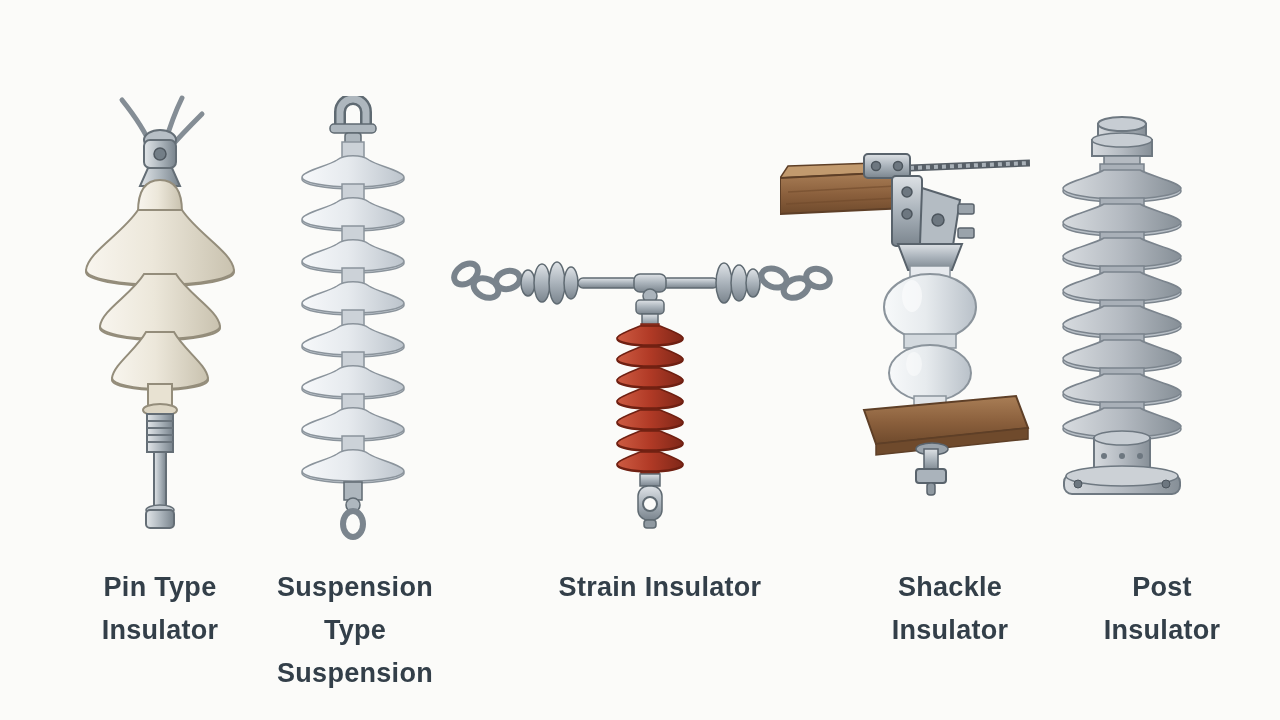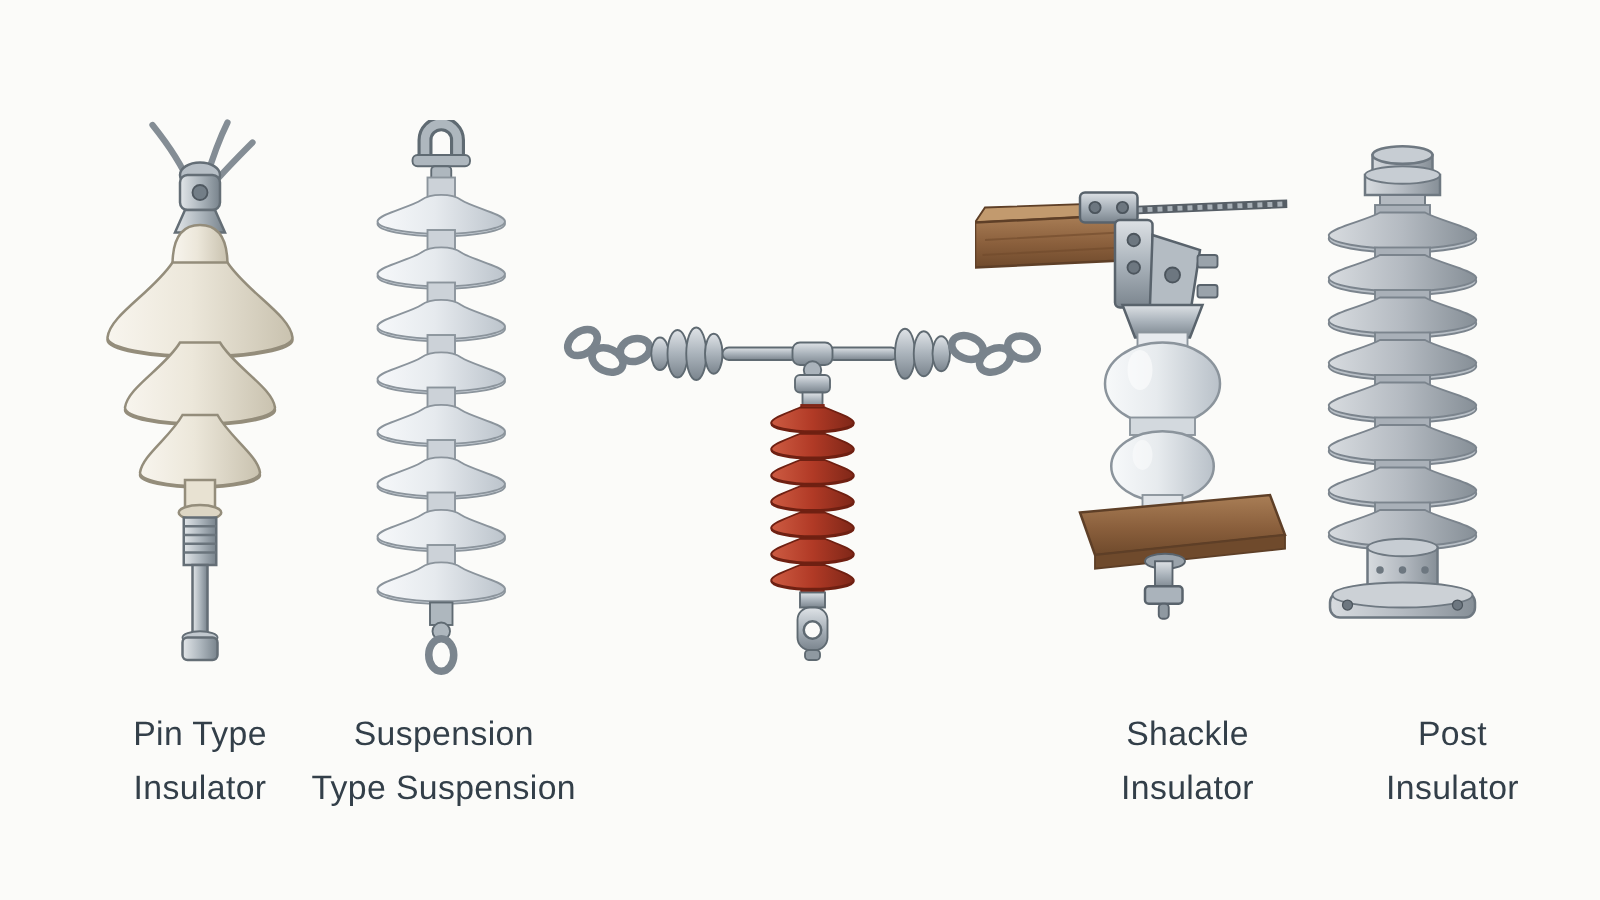--- a/index.html
+++ b/index.html
@@ -5,21 +5,21 @@
   html,body{margin:0;padding:0;}
   body{
     width:1280px;height:720px;position:relative;overflow:hidden;
     background:#fbfbf9;
     font-family:"Liberation Sans", sans-serif;
   }
   .canvas{position:absolute;inset:0;}
   .art{position:absolute;}
   .caption{
     position:absolute;top:566px;text-align:center;
-    color:#333f49;font-size:27px;font-weight:400;letter-spacing:.3px;line-height:43px;
+    color:#333f49;font-size:27px;font-weight:700;letter-spacing:.3px;line-height:43px;
   }
   .caption .line{display:block;}
   .cap1{left:58px;width:204px;}
   .cap2{left:245px;width:220px;}
   .cap3{left:530px;width:260px;}
   .cap4{left:848px;width:204px;}
   .cap5{left:1060px;width:204px;}
   .art1{left:78px;top:88px;}
   .art2{left:288px;top:96px;}
   .art3{left:450px;top:238px;}
@@ -358,20 +358,24 @@
   </div>
 
   <div class="caption cap1">
     <span class="line">Pin Type</span>
     <span class="line">Insulator</span>
   </div>
   <div class="caption cap2">
     <span class="line">Suspension</span>
     <span class="line">Type Suspension</span>
   </div>
+  <div class="caption cap3">
+    <span class="line">Strain Insulator</span>
+    <span class="line"></span>
+  </div>
   <div class="caption cap4">
     <span class="line">Shackle</span>
     <span class="line">Insulator</span>
   </div>
   <div class="caption cap5">
     <span class="line">Post</span>
     <span class="line">Insulator</span>
   </div>
 
 </div>

